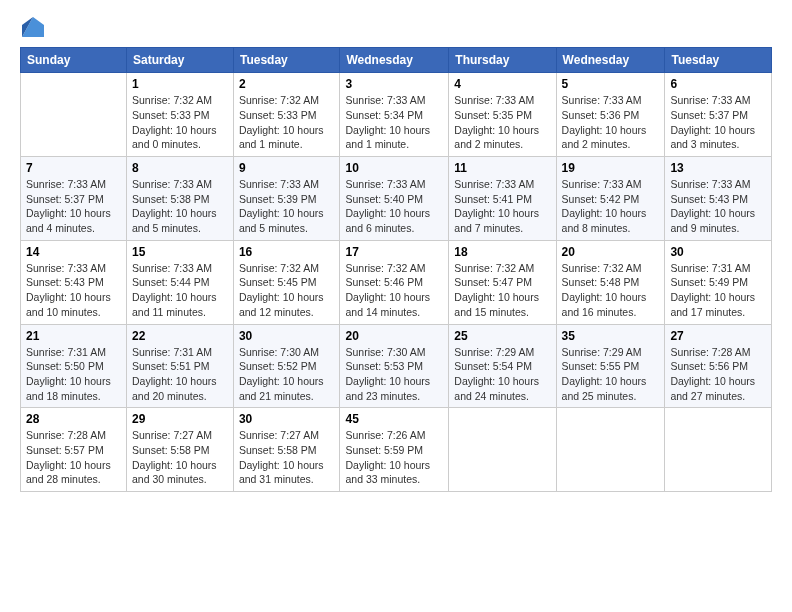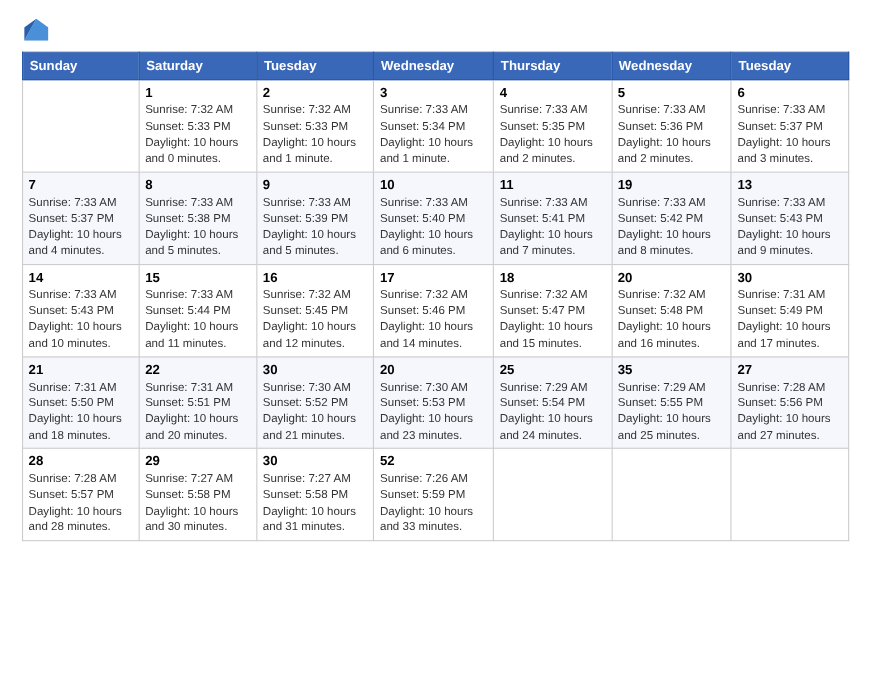--- a/index.html
+++ b/index.html
@@ -329,21 +329,21 @@
 and 30 minutes.</div>
           </td>
           <td>
             <span class="day-number">30</span>
             <div class="day-info" style="white-space: pre-line;">Sunrise: 7:27 AM
 Sunset: 5:58 PM
 Daylight: 10 hours
 and 31 minutes.</div>
           </td>
           <td>
-            <span class="day-number">52</span>
+            <span class="day-number">45</span>
             <div class="day-info" style="white-space: pre-line;">Sunrise: 7:26 AM
 Sunset: 5:59 PM
 Daylight: 10 hours
 and 33 minutes.</div>
           </td>
           <td></td>
           <td></td>
           <td></td>
         </tr>
       </tbody>

